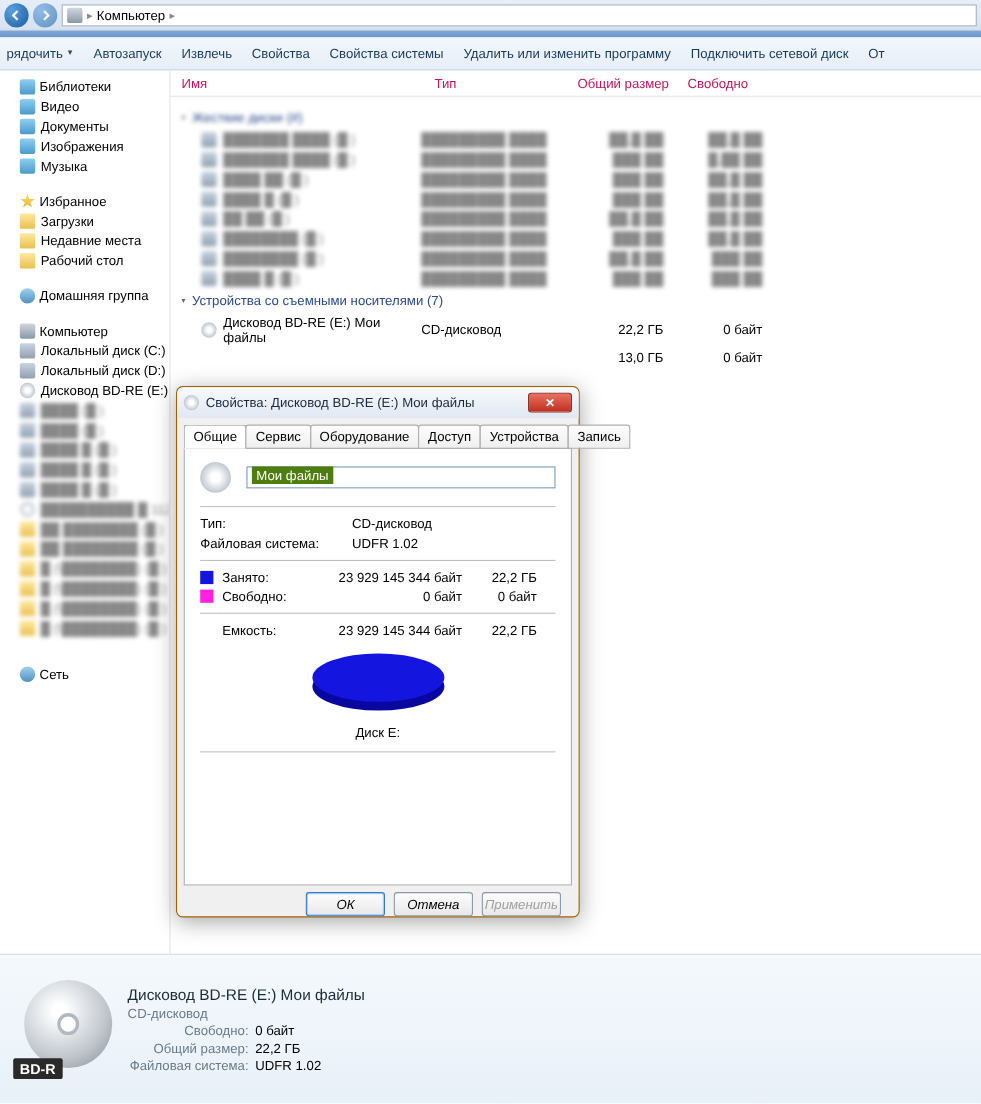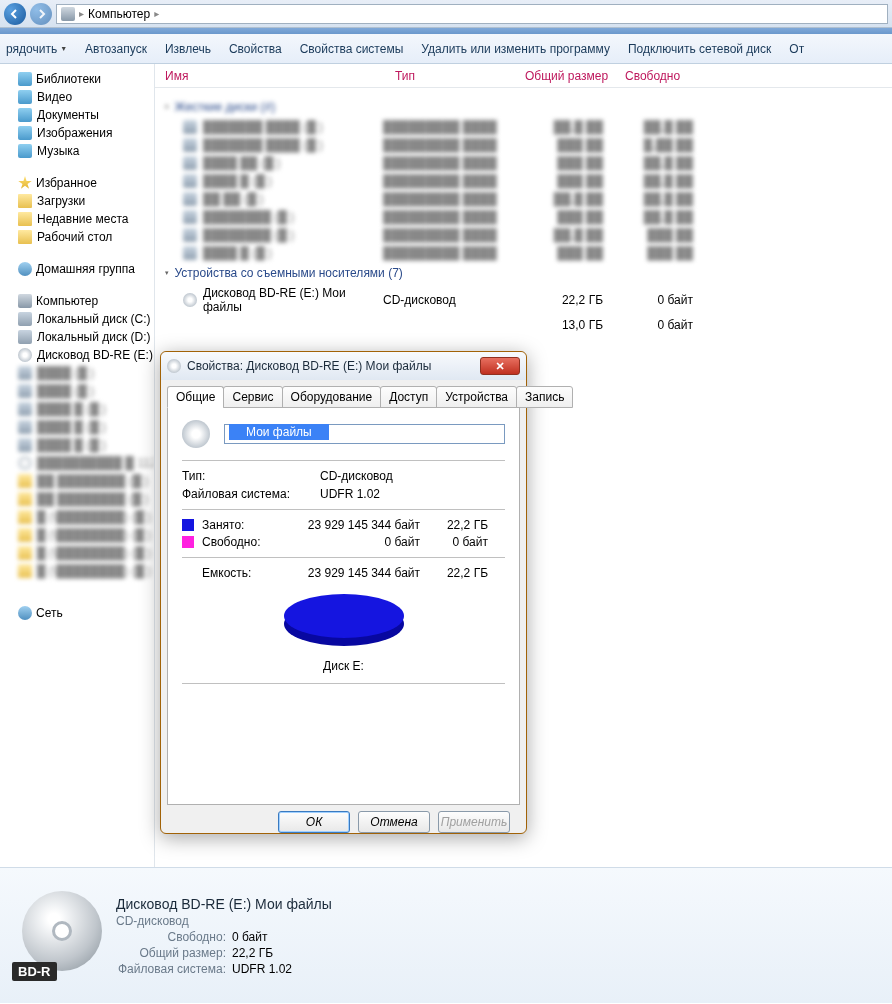--- a/index.html
+++ b/index.html
@@ -69,21 +69,21 @@
 .dlg-title { height: 28px; background: linear-gradient(#f8fafd,#e0e8f2); border-radius: 6px 6px 0 0; display: flex; align-items: center; padding: 0 6px; gap: 6px; }
 .dlg-title .txt { flex: 1; color: #1a2a3a; }
 .dlg-close { width: 40px; height: 18px; background: linear-gradient(#e87060,#c03020); border-radius: 3px; border: 1px solid #903020; display: flex; align-items: center; justify-content: center; color: #fff; font-weight: bold; font-size: 11px; cursor: pointer; }
 .dlg-body { padding: 6px; }
 .tabs { display: flex; gap: 0; margin-bottom: -1px; position: relative; z-index: 2; }
 .tab { background: linear-gradient(#fdfdfd,#efefef); border: 1px solid #b0b0b0; padding: 3px 8px; border-radius: 3px 3px 0 0; cursor: pointer; margin-right: -1px; font-size: 12px; }
 .tab.active { background: #fff; border-bottom: 1px solid #fff; }
 .tabpanel { background: #fff; border: 1px solid #b0b0b0; height: 398px; padding: 12px 14px; }
 .panel-head { display: flex; align-items: center; gap: 14px; margin-bottom: 12px; }
 .name-input { flex: 1; border: 1px solid #7a9ac0; height: 20px; padding: 0 4px; }
-.name-input .sel { background: #3b82f6; color: #fff; padding: 1px 17px; }
+.name-input .sel { background: #4d7c0f; color: #fff; padding: 1px 4px; }
 .info-row { display: flex; margin: 4px 0; gap: 8px; }
 .info-row .lbl { width: 130px; }
 .hr { border: none; border-top: 1px solid #c0c0c0; margin: 8px 0; }
 .space-row { display: flex; align-items: center; gap: 8px; margin: 3px 0; }
 .swatch { width: 12px; height: 12px; }
 .space-row .lbl2 { width: 80px; }
 .space-row .bytes { width: 130px; text-align: right; }
 .space-row .gb { width: 60px; text-align: right; }
 .piewrap { text-align: center; margin: 10px 0; }
 .pie { width: 140px; height: 60px; margin: 0 auto 6px; }

